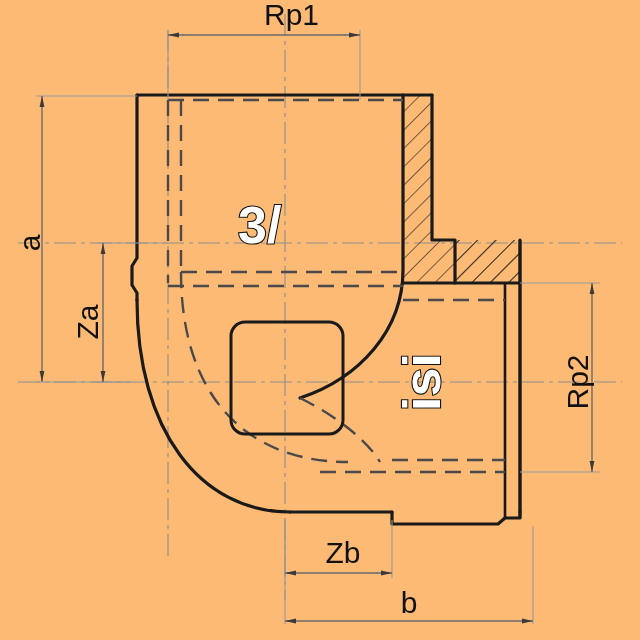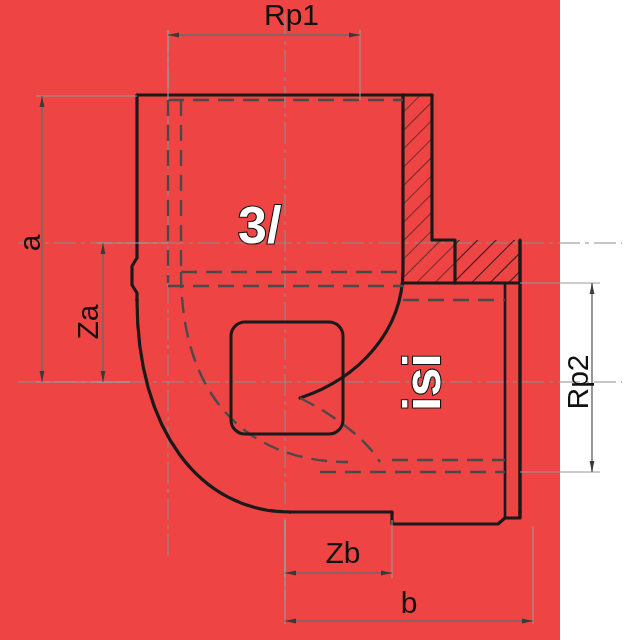--- a/index.html
+++ b/index.html
@@ -1,18 +1,18 @@
 <!DOCTYPE html>
 <html><head>
 <meta charset="utf-8">
 <style>
   html,body{margin:0;padding:0;background:#ffffff;}
   body{width:640px;height:640px;overflow:hidden;
        font-family:"Liberation Sans","DejaVu Sans",sans-serif;}
-  #stage{position:relative;width:560px;height:640px;background:#ef4444;}
+  #stage{position:relative;width:640px;height:640px;background:#fdba74;}
   #stage svg{position:absolute;left:0;top:0;}
   .dimtext{font-family:"Liberation Sans","DejaVu Sans",sans-serif;
            font-size:30px;fill:#111111;}
   .wm{font-family:"Liberation Sans","DejaVu Sans",sans-serif;
       font-size:52px;font-weight:700;fill:#ffffff;stroke:#141414;stroke-width:2.2px;
       paint-order:stroke fill;}
 </style>
 </head>
 <body>
 

